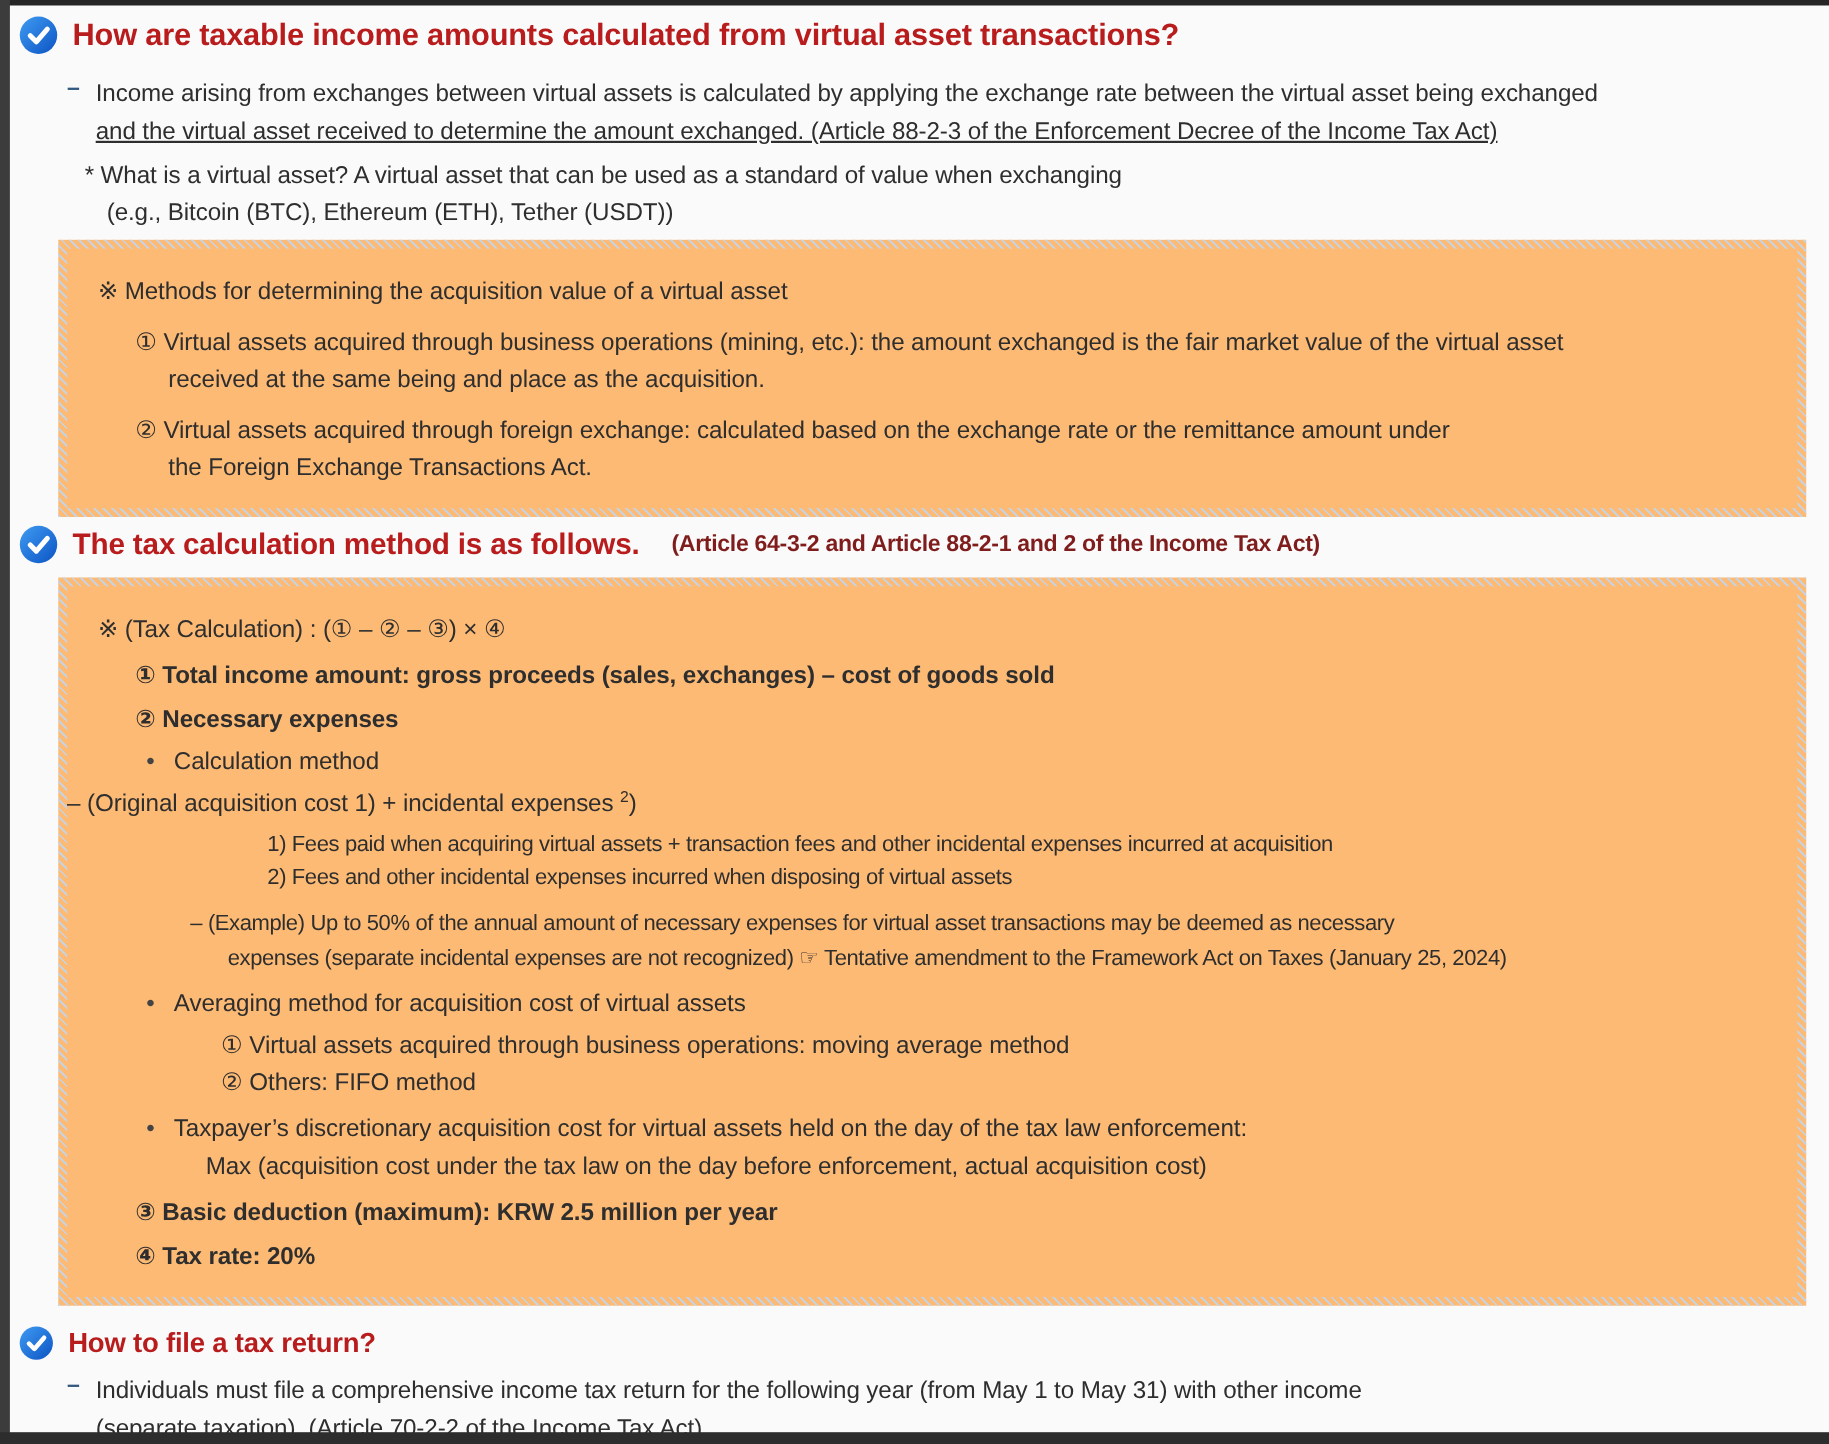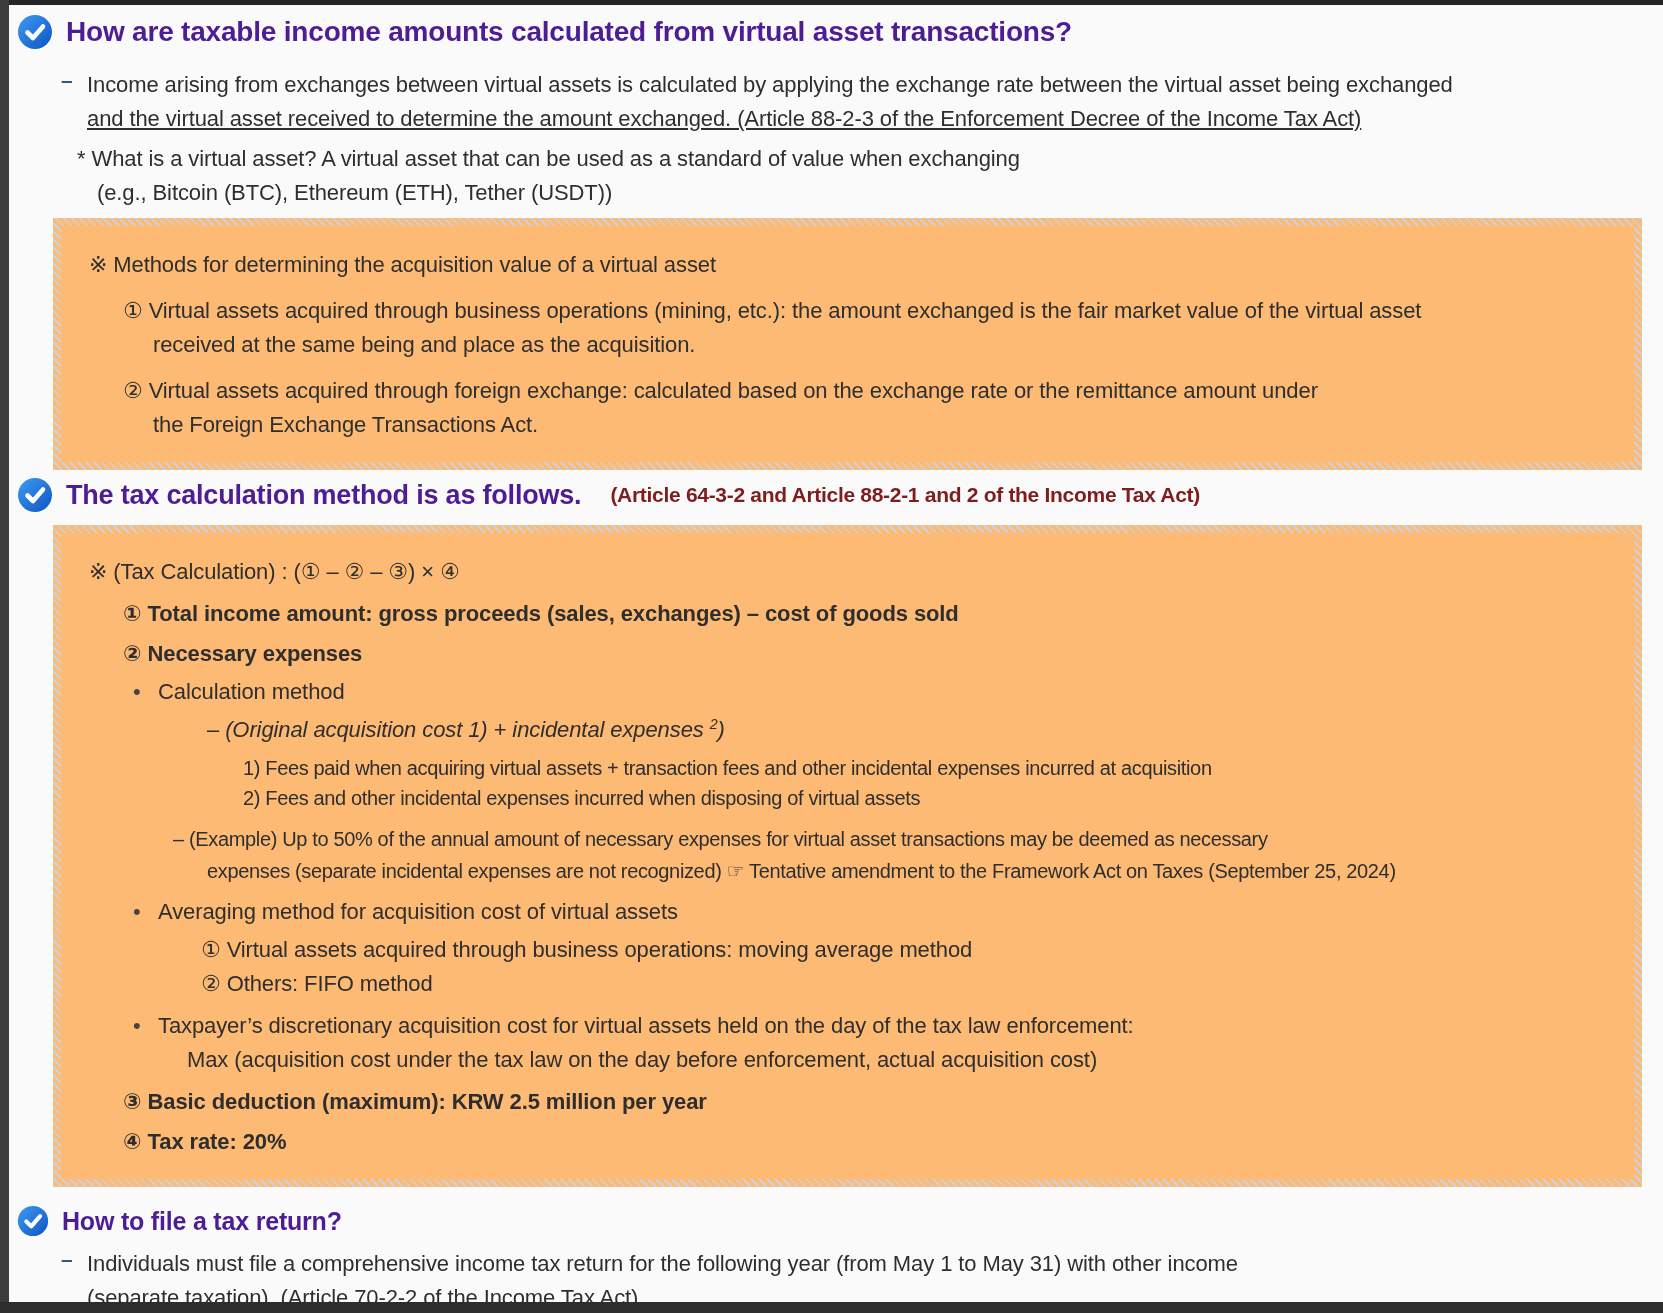--- a/index.html
+++ b/index.html
@@ -11,21 +11,21 @@
   }
   
   .edge-top{position:absolute;top:0;left:0;width:1663px;height:5px;background:#262626;z-index:5;}
   .edge-left{position:absolute;top:0;left:0;width:9px;height:1313px;background:#3c3c3c;z-index:5;}
   .edge-bottom{position:absolute;bottom:0;left:0;width:1663px;height:11px;background:#2d2d2d;z-index:5;}
 
   .content{position:absolute;top:5px;left:9px;width:1654px;}
 
   
   .faq-head{display:flex;align-items:center;gap:13px;}
-  .faq-head .htxt{font-weight:bold;color:#4c1d95;letter-spacing:-0.2px;}
+  .faq-head .htxt{font-weight:bold;color:#b91c1c;letter-spacing:-0.2px;}
   .h-lg .htxt{font-size:28px;}
   .h-md .htxt{font-size:27px;}
   .h-sm .htxt{font-size:25px;}
   .h-ref{font-weight:bold;color:#7f1d1d;font-size:21px;letter-spacing:-0.3px;margin-left:16px;}
   .chk{flex:0 0 auto;display:block;}
 
   
   .ln{line-height:34px;font-size:22px;letter-spacing:-0.1px;}
   .ln-tight{line-height:30px;}
   .cond{font-size:20px;letter-spacing:-0.35px;}
@@ -41,21 +41,21 @@
     background:#fdba74;
     padding:22px 28px 20px 0;
   }
   .bx-title{margin-left:28px;}
   .b1-item{margin-left:62px;margin-top:12px;}
   .b1-cont{margin-left:92px;}
 
   .i-formula{margin-left:28px;}
   .i-circ{margin-left:62px;font-weight:bold;}
   .i-bullet{margin-left:72px;}
-  .i-dash-orig{margin-left:146px;font-style:italic;}
+  .i-dash-orig{}
   .i-fn{margin-left:182px;}
   .i-dash-ex{margin-left:112px;}
   .i-dash-ex2{margin-left:146px;}
   .i-star{margin-left:150px;}
   .i-sub{margin-left:140px;}
   .i-cont{margin-left:126px;}
 
   sup{font-size:0.65em;line-height:0;}
 
   
@@ -140,21 +140,21 @@
     </div>
 
     <div class="ln i-dash-orig mt4">
       <span>–  (Original acquisition cost 1) + incidental expenses </span><sup>2</sup><span>)</span>
     </div>
 
     <div class="ln ln-tight cond i-fn mt6">1) Fees paid when acquiring virtual assets + transaction fees and other incidental expenses incurred at acquisition</div>
     <div class="ln ln-tight cond i-fn">2) Fees and other incidental expenses incurred when disposing of virtual assets</div>
 
     <div class="ln cond i-dash-ex mt10" style="line-height:32px;">–  (Example) Up to 50% of the annual amount of necessary expenses for virtual asset transactions may be deemed as necessary</div>
-    <div class="ln cond i-dash-ex2" style="line-height:32px;">expenses (separate incidental expenses are not recognized) ☞ Tentative amendment to the Framework Act on Taxes (September 25, 2024)</div>
+    <div class="ln cond i-dash-ex2" style="line-height:32px;">expenses (separate incidental expenses are not recognized) ☞ Tentative amendment to the Framework Act on Taxes (January 25, 2024)</div>
 
 
     <div class="ln i-bullet mt8">
       <span class="blt">•</span><span>Averaging method for acquisition cost of virtual assets</span>
     </div>
     <div class="ln i-sub mt4">① Virtual assets acquired through business operations: moving average method</div>
     <div class="ln i-sub">② Others: FIFO method</div>
 
     <div class="ln i-bullet mt8">
       <span class="blt">•</span><span>Taxpayer’s discretionary acquisition cost for virtual assets held on the day of the tax law enforcement:</span>

